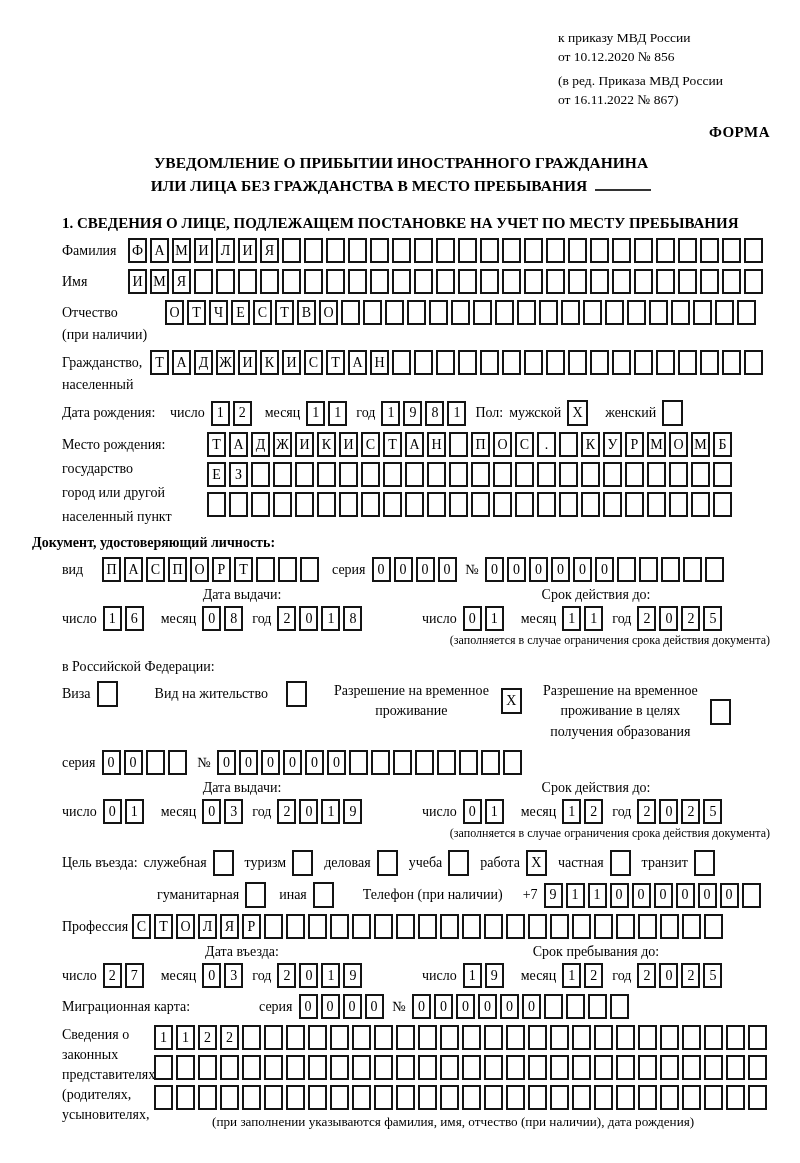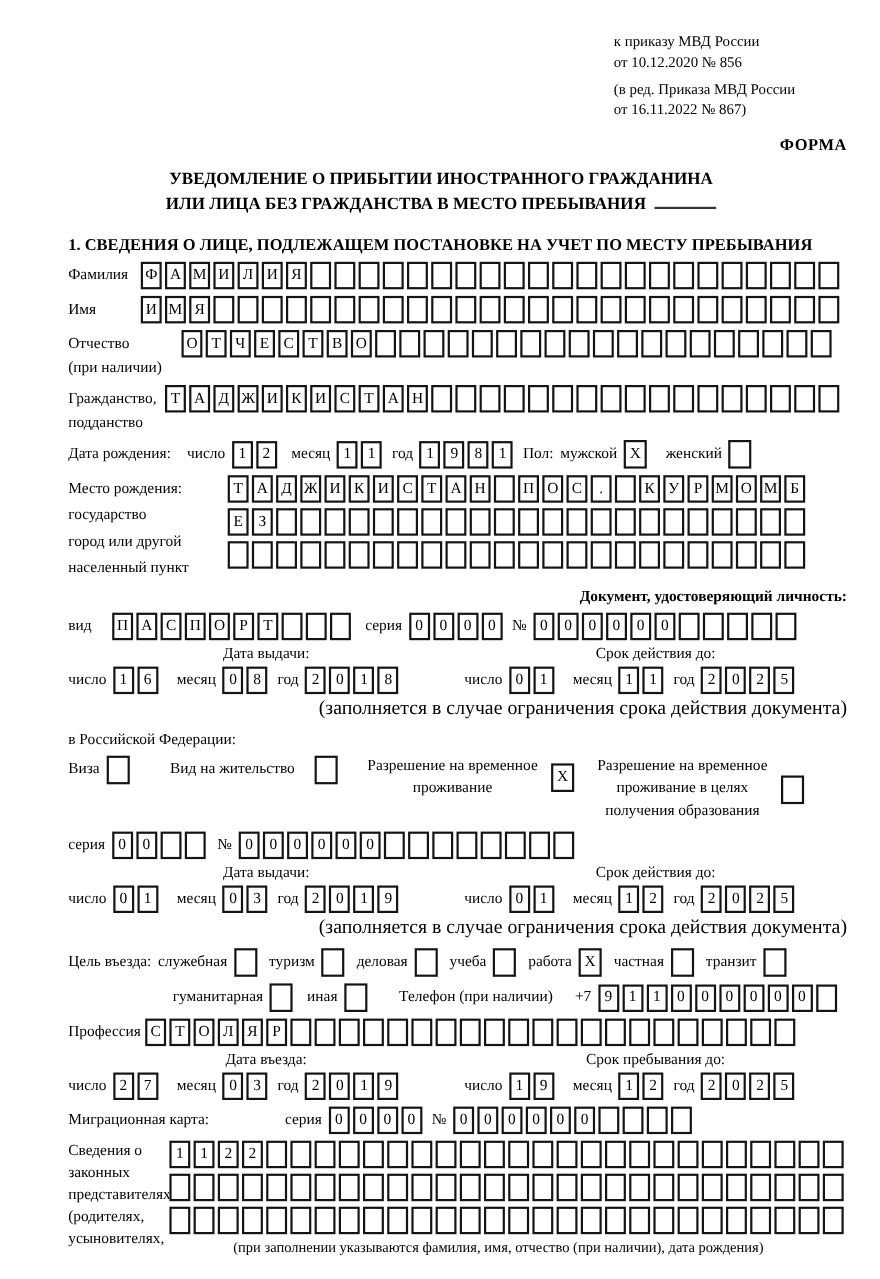--- a/index.html
+++ b/index.html
@@ -25,27 +25,27 @@
   .w70 { width:70px; } .w92 { width:92px; } .w155 { width:155px; }
   .cells { display:flex; flex:none; }
   .cell {
     display:inline-flex; flex:none; align-items:center; justify-content:center;
     width:19px; height:25px; border:2px solid #141414; margin-right:3px;
     font-size:14px; background:#fff;
   }
   .checkbox .cell { width:21px; height:26px; }
   .lbl { flex:none; margin-right:6px; }
   .ml10 { margin-left:10px; } .ml14 { margin-left:14px; } .ml8 { margin-left:8px; } .ml6 { margin-left:6px; }
-  .center-bold { text-align:right; font-weight:bold; margin-top:6px; margin-left:-30px; }
+  .center-bold { text-align:left; font-weight:bold; margin-top:6px; margin-left:-30px; }
   .datepair { display:flex; margin-top:5px; }
   .dg-left { width:360px; flex:none; }
   .dg-right { flex:1; }
   .dg-h { text-align:center; margin-bottom:3px; }
   .dateline { display:flex; align-items:center; }
-  .note { font-size:18px; text-align:right; margin-top:2px; }
+  .note { font-size:12px; text-align:right; margin-top:2px; }
   .intro { margin-top:8px; line-height:1.5; }
   .opts { display:flex; align-items:flex-start; margin-top:4px; }
   .opt { display:flex; align-items:center; }
   .opt .olabel { line-height:1.45; }
   .opt .olabel.center { text-align:center; }
   .mb5 { margin-bottom:5px; }
   .rep-label div { line-height:20px; }
   .footnote { font-size:13.2px; margin-top:4px; margin-left:0; }
 </style>
 </head>
@@ -171,21 +171,21 @@
         <span class="cell"></span>
         <span class="cell"></span>
         <span class="cell"></span>
         <span class="cell"></span>
       </span>
   </div>
 
   <div class="frow top">
     <span class="flabel w88">
       <div class="l1">Гражданство,</div>
-      <div class="l2">подданство</div>
+      <div class="l2">населенный</div>
     </span>
     <span class="cells">
         <span class="cell">Т</span>
         <span class="cell">А</span>
         <span class="cell">Д</span>
         <span class="cell">Ж</span>
         <span class="cell">И</span>
         <span class="cell">К</span>
         <span class="cell">И</span>
         <span class="cell">С</span>

